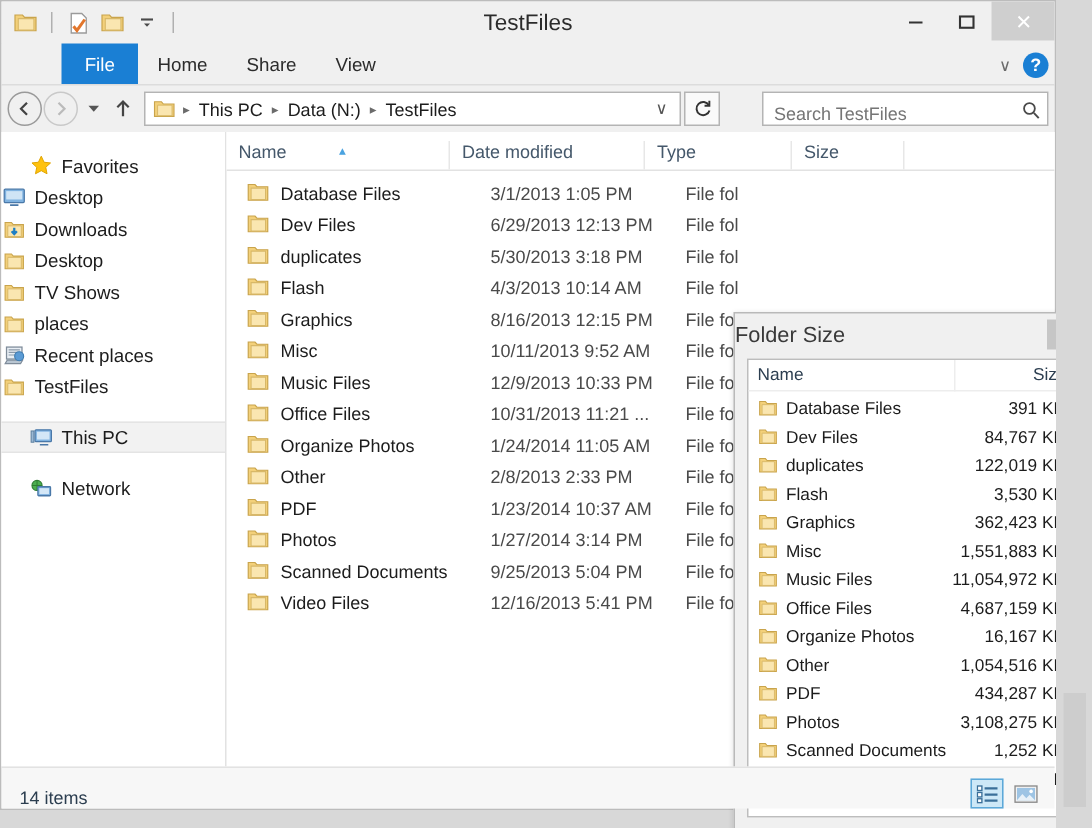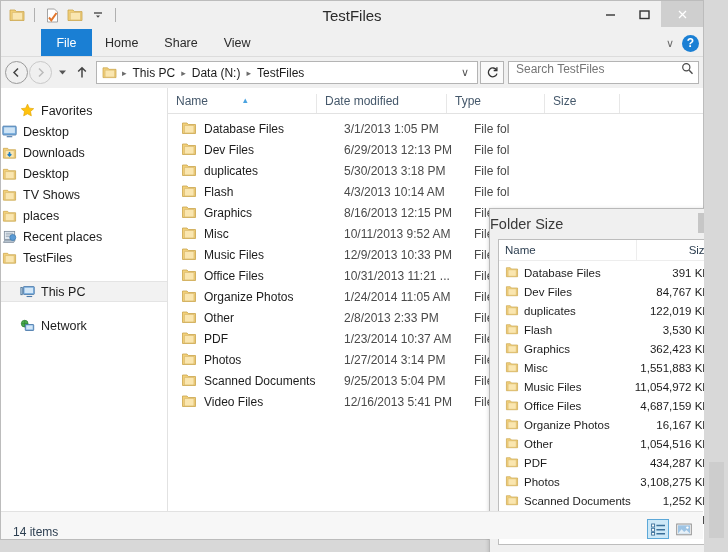--- a/index.html
+++ b/index.html
@@ -81,34 +81,34 @@
   .crumb { font-size: 12px; color: #1c1c1c; padding: 0 3px; white-space: nowrap; }
   .crumb-sep { color: #6b6b6b; font-size: 9px; padding: 0 3px; }
   #crumb-drop { margin-left: auto; color: #555; font-size: 11px; padding: 0 6px; }
   #refresh-btn {
     width: 24px; height: 23px; border: 1px solid #b4b4b4; background: #fafafa;
     display: flex; align-items: center; justify-content: center;
     color: #333; font-size: 13px; margin-right: 4px;
   }
   #searchbox {
     width: 191px; height: 23px; background: #fff; border: 1px solid #b4b4b4;
-    display: flex; align-items: flex-start; padding: 0 4px 0 7px;
+    display: flex; align-items: flex-end; padding: 0 4px 0 7px; margin-left: 24px;
   }
   #search-input {
     flex: 1; border: none; outline: none; font-size: 12px; color: #707070;
     font-family: "Liberation Sans", sans-serif; background: transparent;
   }
   #search-icon { color: #555; font-size: 12px; }
 
   
   #body { flex: 1; display: flex; background: #fff; min-height: 0; position: relative; }
 
   
   #sidebar {
-    width: 167px; background: #fff; border-right: 1px solid #e2e2e2;
+    width: 150px; background: #fff; border-right: 1px solid #e2e2e2;
     padding-top: 12px; flex: 0 0 auto; position: relative;
   }
   .nav-item {
     height: 21px; display: flex; align-items: center;
     font-size: 12.5px; color: #1c1c1c; white-space: nowrap;
   }
   .nav-item .ico { width: 16px; height: 16px; margin-right: 6px; flex: 0 0 16px; display:flex; align-items:center; justify-content:center; }
   .nav-root { padding-left: 18px; }
   .nav-child { }
   .nav-sel { background: #f2f2f2; border-top: 1px solid #e4e4e4; border-bottom: 1px solid #e4e4e4; }

